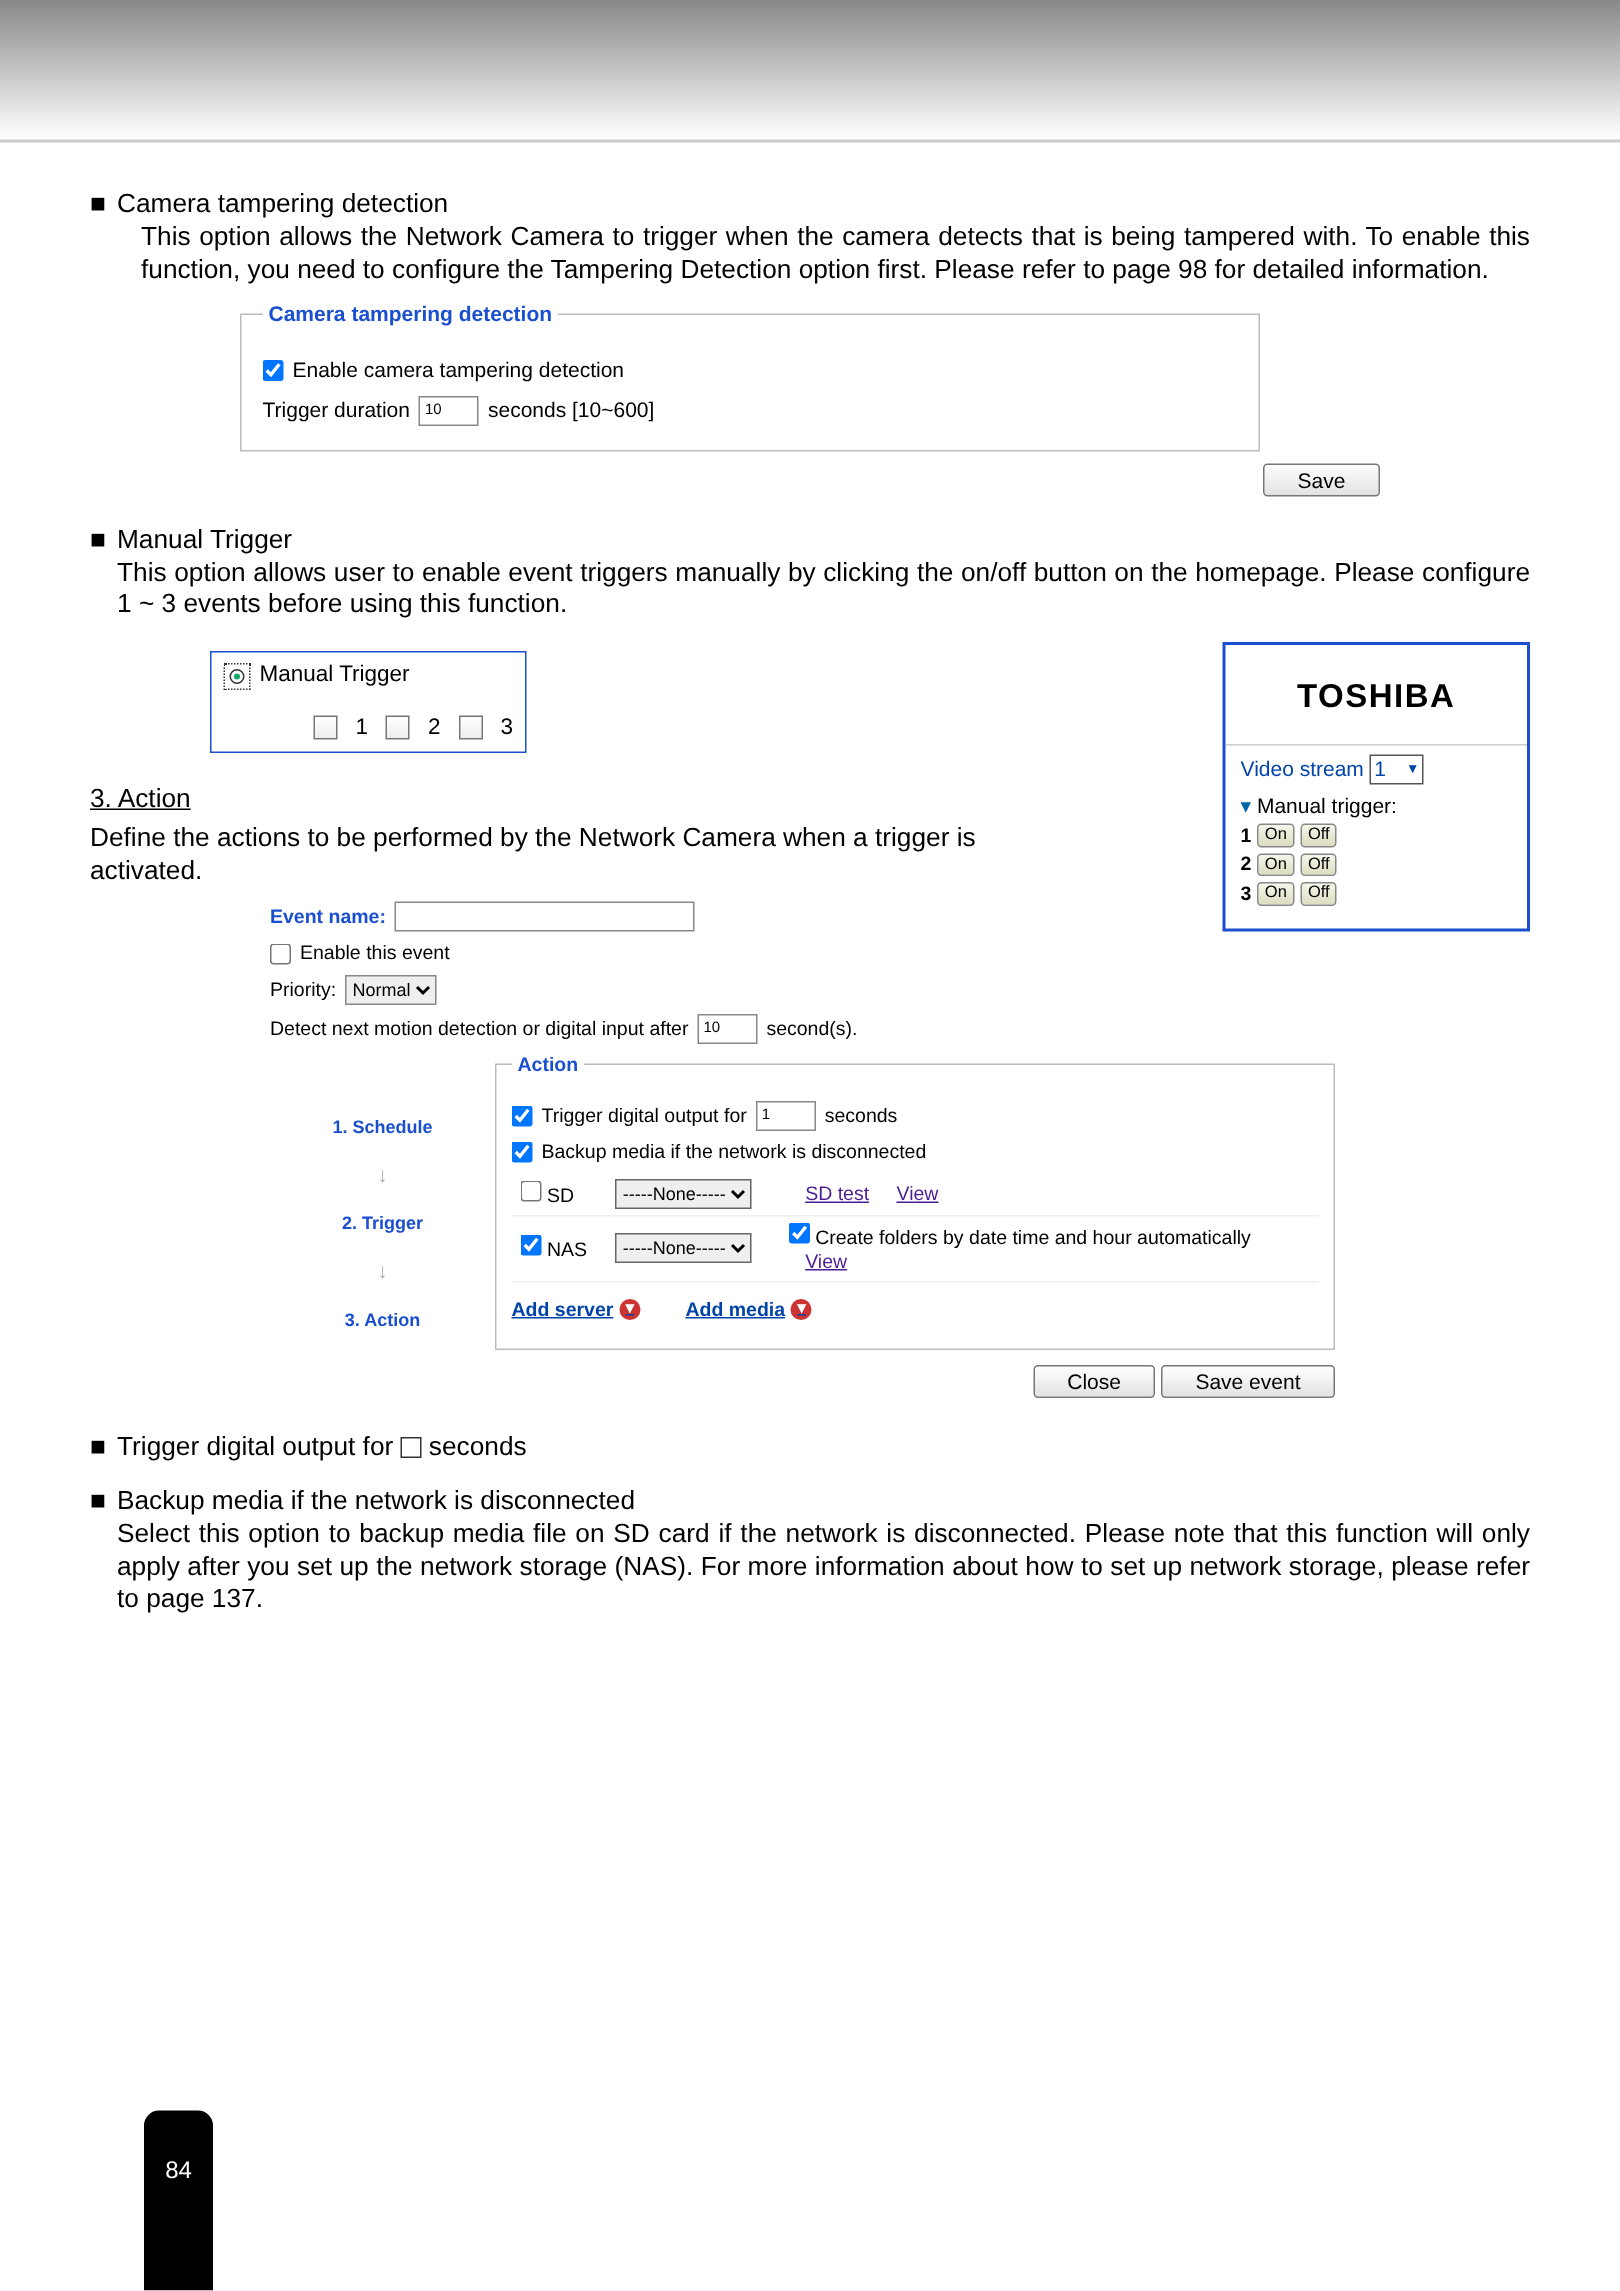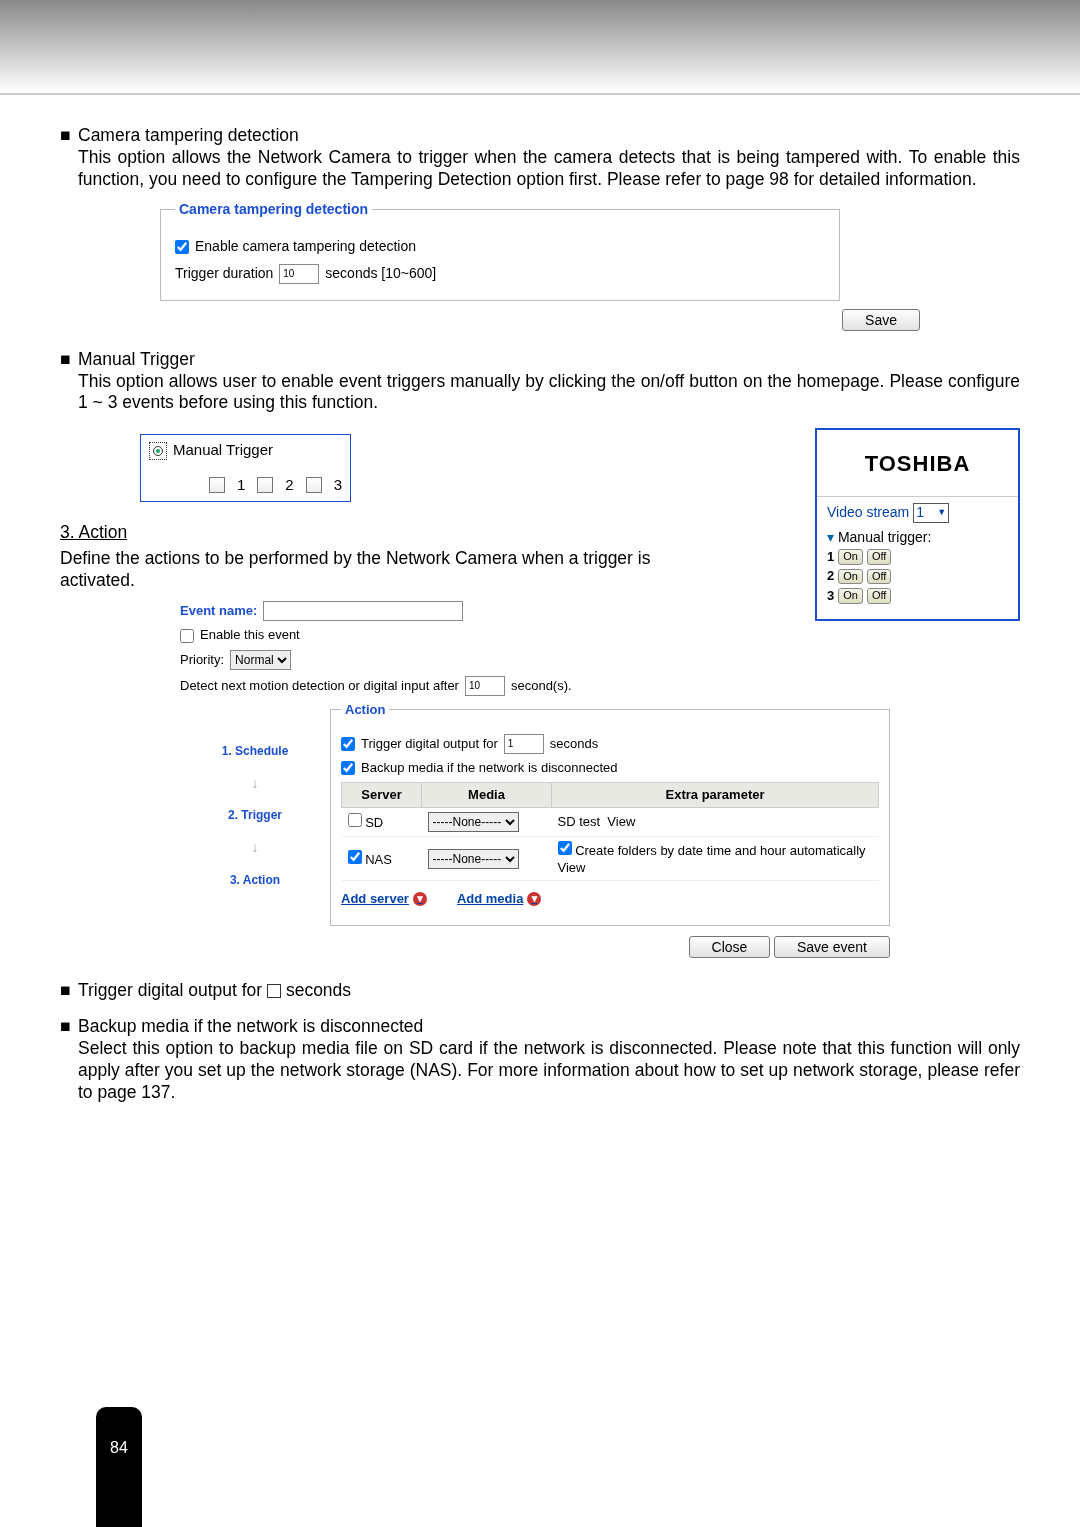--- a/index.html
+++ b/index.html
@@ -107,21 +107,21 @@
   fieldset.act {
     flex: 1;
     border: 1px solid #bbb;
     padding: 10px 10px 18px 10px;
   }
   fieldset.act legend { color: #1a4fcf; font-weight: bold; padding: 0 4px; }
   .actrow { display: flex; align-items: center; gap: 6px; margin: 6px 0; font-size: 13px; }
   table.srv { border-collapse: collapse; width: 100%; margin-top: 6px; font-size: 13px; }
   table.srv th { background: #e9e9e3; border: 1px solid #ccc; padding: 4px 6px; font-weight: bold; text-align: center; }
   table.srv td { border-bottom: 1px solid #eee; padding: 4px 6px; vertical-align: middle; }
-  .link { color: #000000; cursor: pointer; }
+  .link { color: #4c1d95; text-decoration: underline; cursor: pointer; margin-left: 11px; }
   .mediasel { border: 1px solid #666; font-size: 12px; height: 20px; }
   .addrow { margin-top: 10px; display: flex; gap: 30px; align-items: center; }
   .addlink { color: #04a; text-decoration: underline; font-weight: bold; font-size: 13px; display: inline-flex; align-items: center; gap: 4px; }
   .circle-plus { width: 14px; height: 14px; border-radius: 50%; background: #c33; color: #fff; font-size: 11px; display: inline-flex; align-items: center; justify-content: center; }
   .evt-btn-row { text-align: right; margin-top: 10px; }
 
   .tiny-sq { display:inline-block; width:14px; height:14px; border:1px solid #333; vertical-align: -2px; }
 
   
   .pagenum-tab {
@@ -146,21 +146,21 @@
 
 <div class="top-gradient"></div>
 
 <div class="content">
 
   
   <div class="bullet-block">
     <div class="bullet-mark">■</div>
     <div class="bullet-body">
       <span>Camera tampering detection</span>
-      <div class="indent" style="margin-left:0;">This option allows the Network Camera to trigger when the camera detects that is being tampered with. To enable this function, you need to configure the Tampering Detection option first. Please refer to page 98 for detailed information.</div>
+      <div class="indent" style="margin-left:16px;">This option allows the Network Camera to trigger when the camera detects that is being tampered with. To enable this function, you need to configure the Tampering Detection option first. Please refer to page 98 for detailed information.</div>
     </div>
   </div>
 
   <div class="panel-box">
     <fieldset class="ct">
       <legend>Camera tampering detection</legend>
       <div class="ctrow">
         <input type="checkbox" class="cb" checked="" style="">
         <span>Enable camera tampering detection</span>
       </div>
@@ -274,25 +274,20 @@
           <span>Trigger digital output for</span>
           <input type="text" class="small" value="1" style="">
           <span>seconds</span>
         </div>
         <div class="actrow">
           <input type="checkbox" class="cb" checked="" style="">
           <span>Backup media if the network is disconnected</span>
         </div>
         <table class="srv">
           <tbody>
-              <tr>
-            <th style="width:80px;">Server</th>
-            <th style="width:130px;">Media</th>
-            <th>Extra parameter</th>
-          </tr>
           <tr>
             <td><input type="checkbox" class="cb" style=""> <span>SD</span></td>
             <td><select class="mediasel"><option>-----None-----</option></select></td>
             <td><span class="link">SD test</span>&nbsp;&nbsp;<span class="link">View</span></td>
           </tr>
           <tr>
             <td><input type="checkbox" class="cb" checked="" style=""> <span>NAS</span></td>
             <td><select class="mediasel"><option>-----None-----</option></select></td>
             <td>
               <input type="checkbox" class="cb" checked="" style="">

